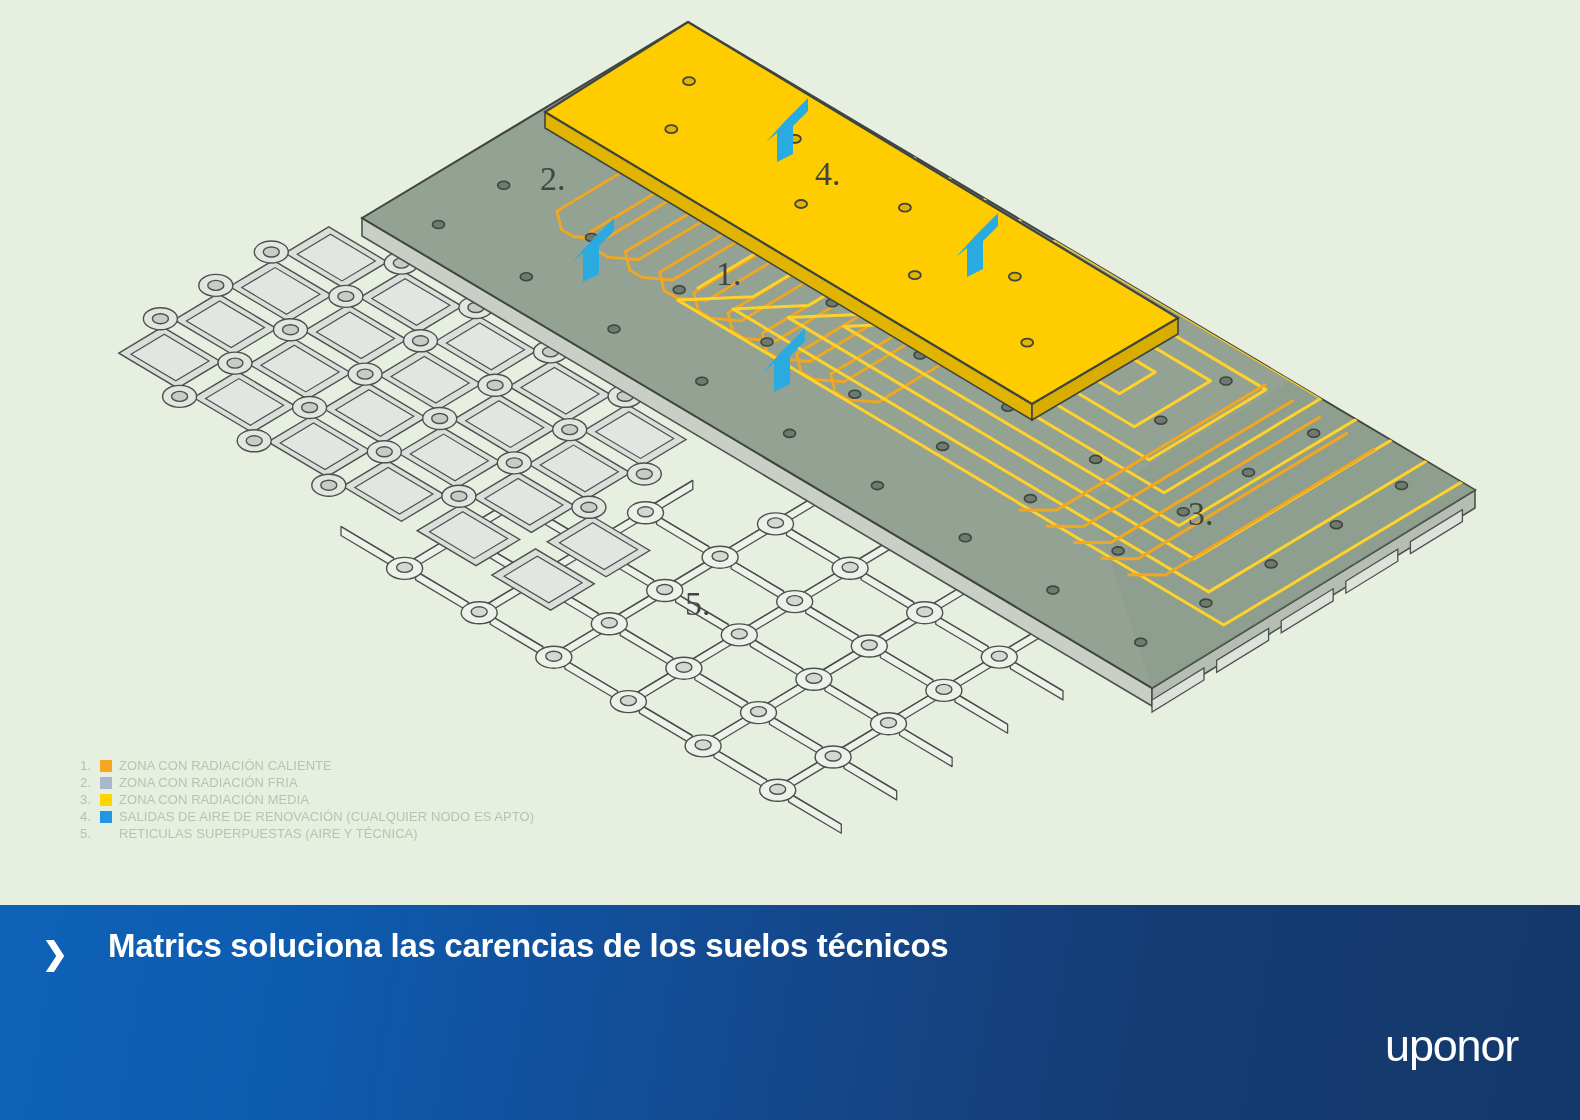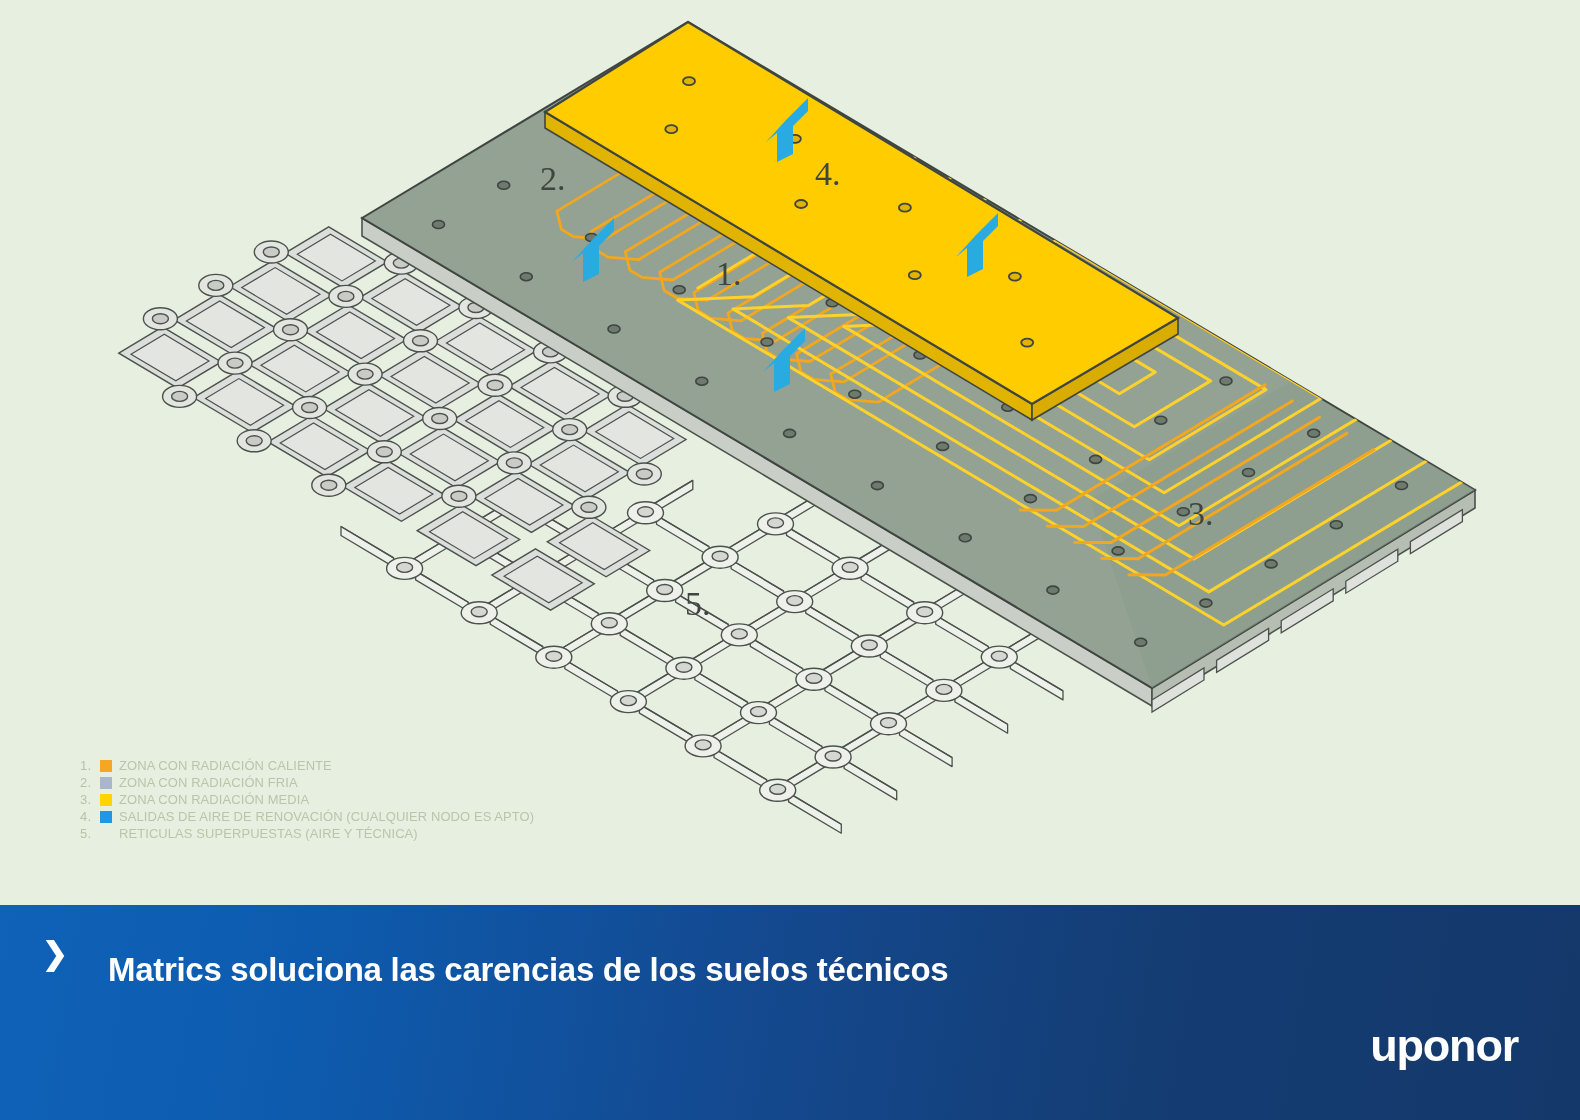--- a/index.html
+++ b/index.html
@@ -61,28 +61,27 @@
     font-family:"Liberation Sans", sans-serif;
   }
   #banner-headline{
     position:absolute;left:108px;top:925px;width:1350px;
     color:#ffffff;
     font-size:33px;
     font-weight:bold;
     line-height:1.27;
     letter-spacing:-0.3px;
     font-family:"Liberation Sans", sans-serif;
-    margin-top:24px;
   }
   #banner-headline .l2{display:block;}
   #brand{
     position:absolute;right:62px;top:1023px;
     color:#ffffff;
     font-size:45px;
-    font-weight:bold;
+    font-weight:normal;
     letter-spacing:-1.2px;
     line-height:1;
     font-family:"Liberation Sans", sans-serif;
   }
 
   
   .fig-num{
     fill:#3f4540;
     font-family:"Liberation Serif", serif;
     font-size:34px;

